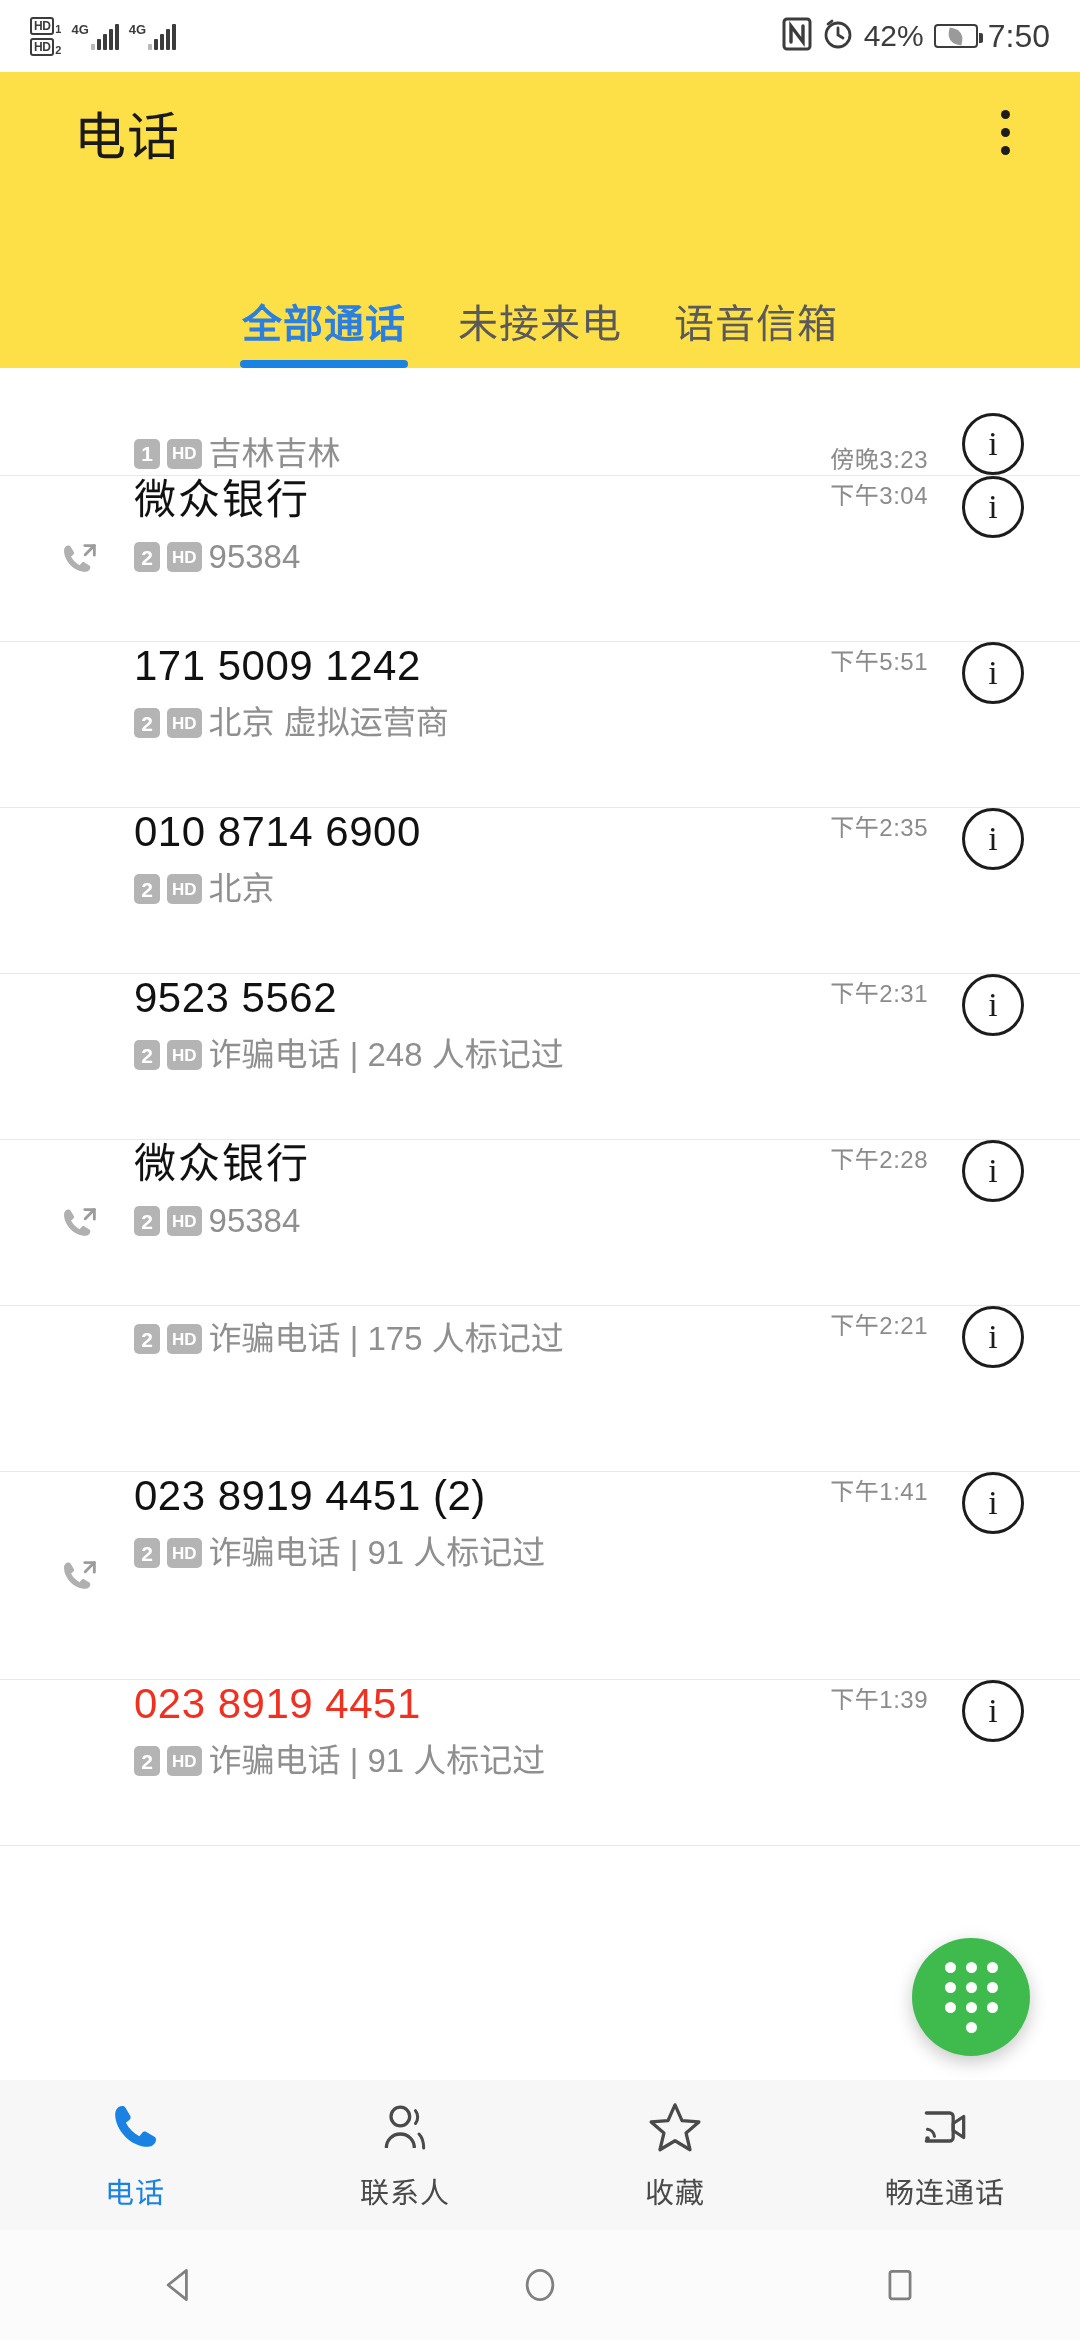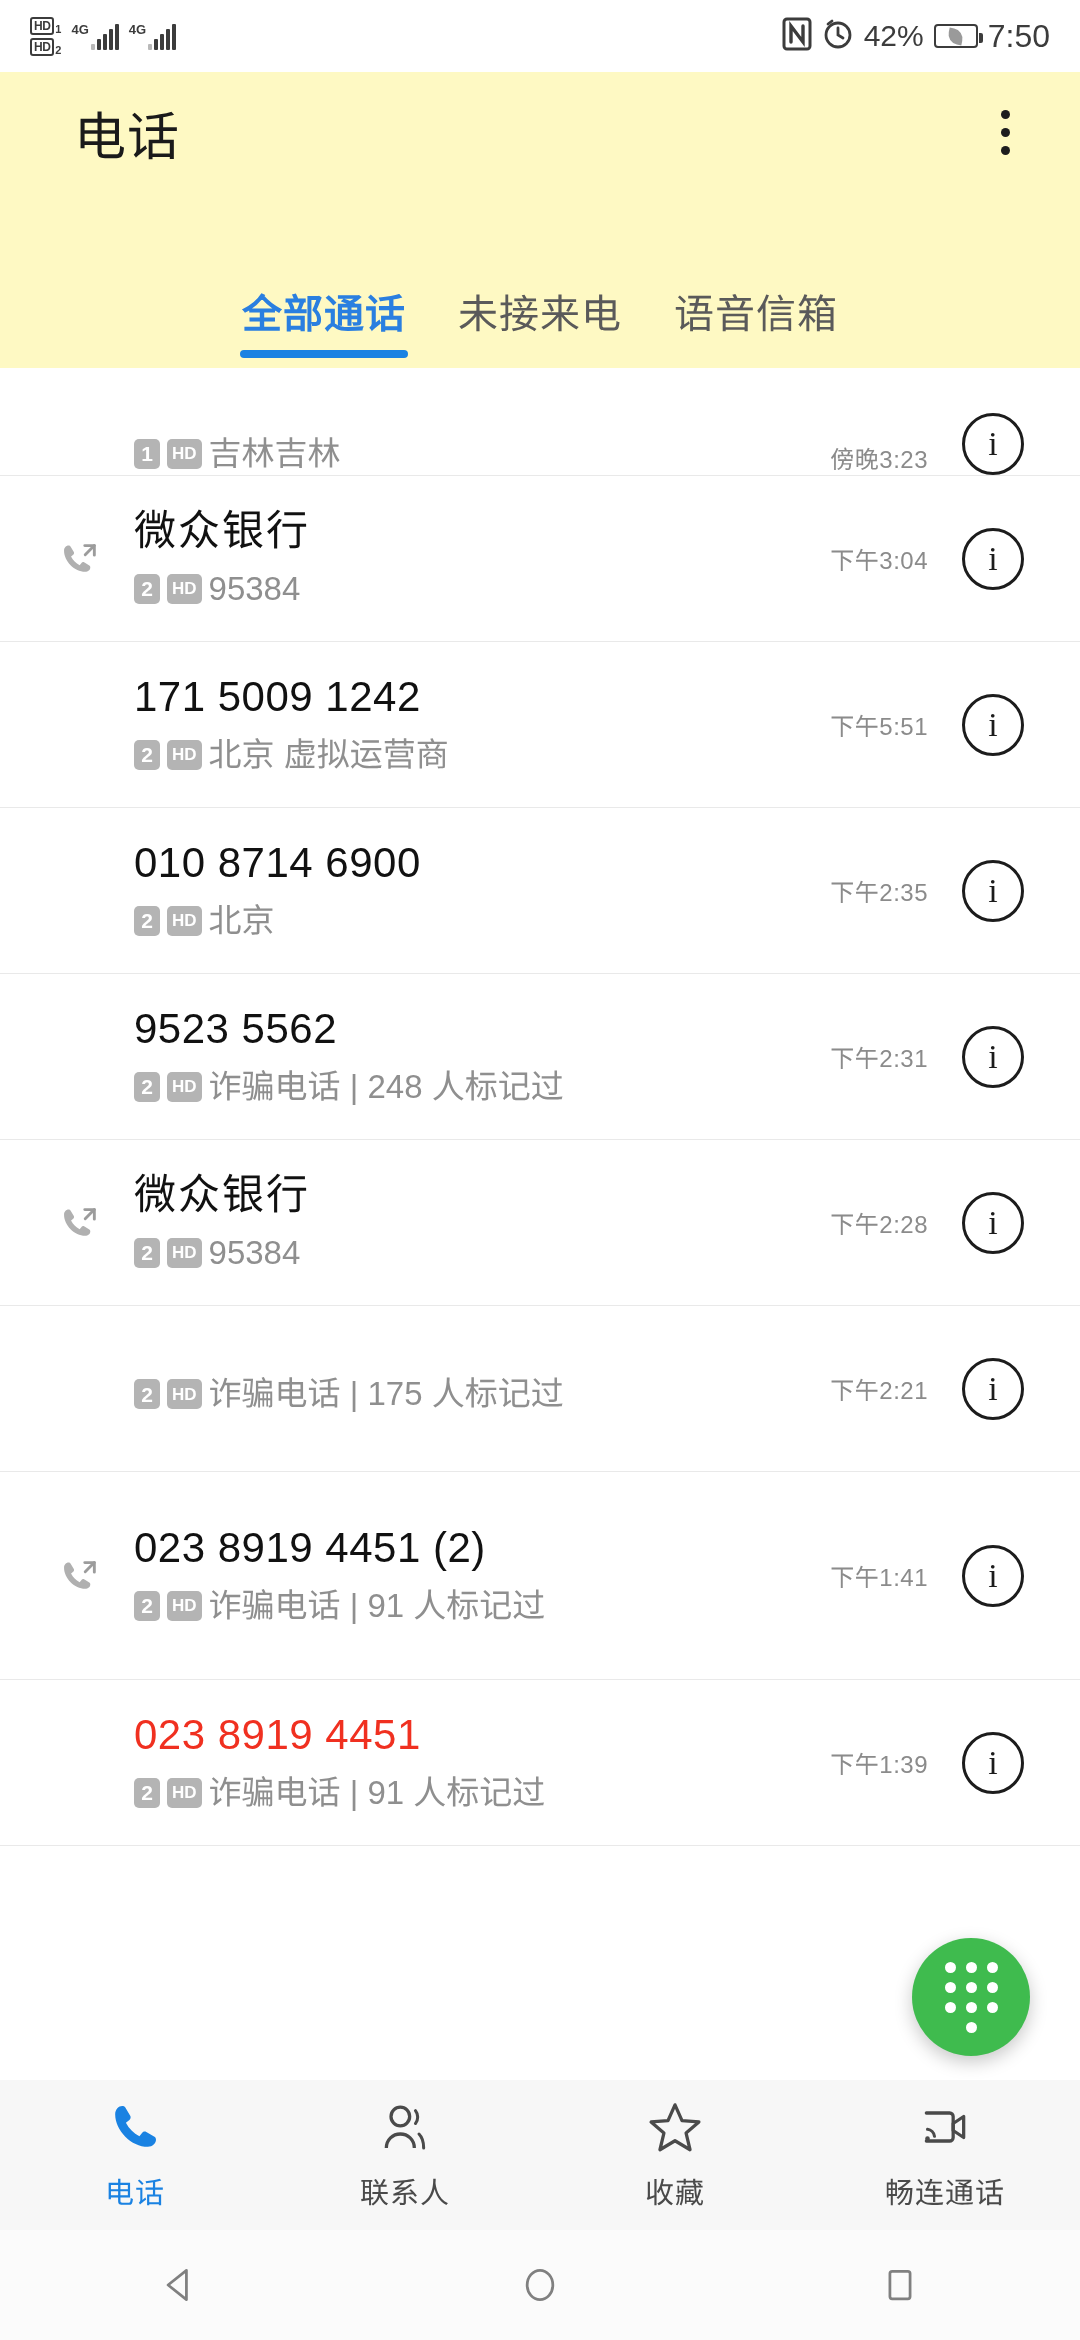--- a/index.html
+++ b/index.html
@@ -4,21 +4,21 @@
 <title>Phone — Call Log</title>
 <style>
   * { margin:0; padding:0; box-sizing:border-box; }
   html, body {
     width:1080px; height:2340px;
     background:#ffffff;
     font-family:"Liberation Sans","DejaVu Sans",sans-serif;
     overflow:hidden;
     -webkit-font-smoothing:antialiased;
   }
-  #screen { position:relative; width:1080px; height:2340px; background:#fef9c3; }
+  #screen { position:relative; width:1080px; height:2340px; background:#fde047; }
 
   
   .statusbar {
     position:absolute; top:0; left:0; width:1080px; height:72px;
     display:flex; align-items:center; justify-content:space-between;
     padding:0 30px; background:#ffffff;
   }
   .sb-left { display:flex; align-items:center; gap:6px; }
   .hd-stack { display:flex; flex-direction:column; gap:3px; }
   .hd-chip {
@@ -57,37 +57,37 @@
     display:flex; align-items:center; justify-content:space-between;
     padding:0 56px 0 74px;
   }
   .app-title { font-size:52px; color:#1a1a1a; letter-spacing:1px; }
   .kebab { display:flex; flex-direction:column; gap:9px; padding:10px 14px; cursor:pointer; }
   .kebab span { width:9px; height:9px; border-radius:50%; background:#1d1d1d; }
 
   
   .tabs {
     position:absolute; top:272px; left:0; width:1080px; height:96px;
-    display:flex; align-items:center; justify-content:center; gap:44px;font-family:Liberation Mono, monospace;
+    display:flex; align-items:flex-end; justify-content:center; gap:44px;font-family:Liberation Mono, monospace;
   }
   .tab { position:relative; font-size:40px; color:#5a5a5a; padding:0 4px 18px; cursor:pointer;
          white-space:nowrap; letter-spacing:1px; }
   .tab.active { color:#2a7fe0; font-weight:bold; }
   .tab .underline {
     position:absolute; left:2px; right:2px; bottom:0; height:8px;
     background:#1a82e2; border-radius:4px;
   }
 
   
   .list {
     position:absolute; top:368px; left:0; width:1080px; height:1712px;
     overflow:hidden; background:#fff;
   }
   .row {
-    position:relative; display:flex; align-items:center;
+    position:relative; display:flex; 
     padding:0 56px 0 56px; min-height:166px;
     border-bottom:1.5px solid #e9e9e9;
     background:#fff;
   }
   .row.clipped { min-height:auto; height:108px; align-items:flex-end; }
   .row.tall { min-height:208px; }
   .dir-icon { width:78px; flex:0 0 78px; display:flex; align-items:center; justify-content:flex-start; }
   .dir-icon svg { width:46px; height:46px; }
   .row-main { flex:1 1 auto; min-width:0; padding-right:14px; }
   .row-title {

